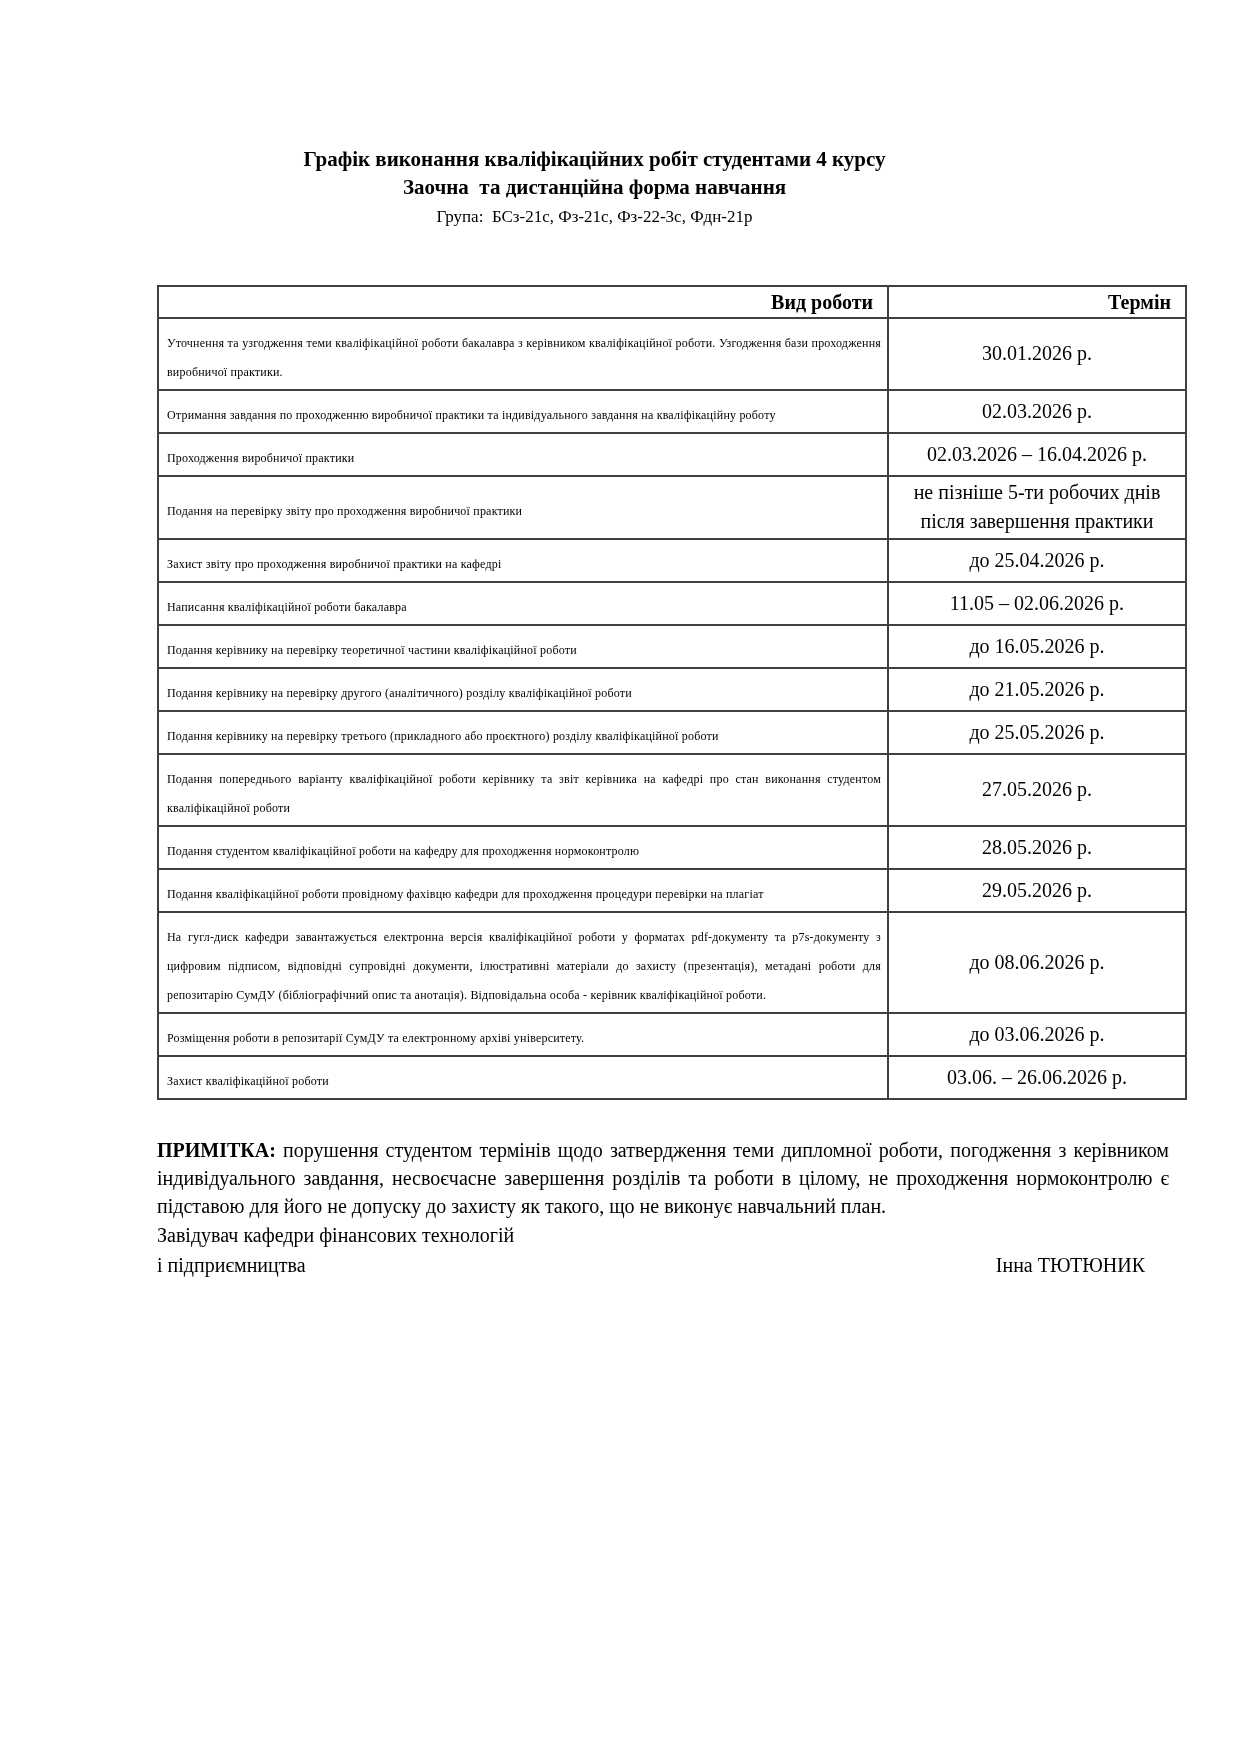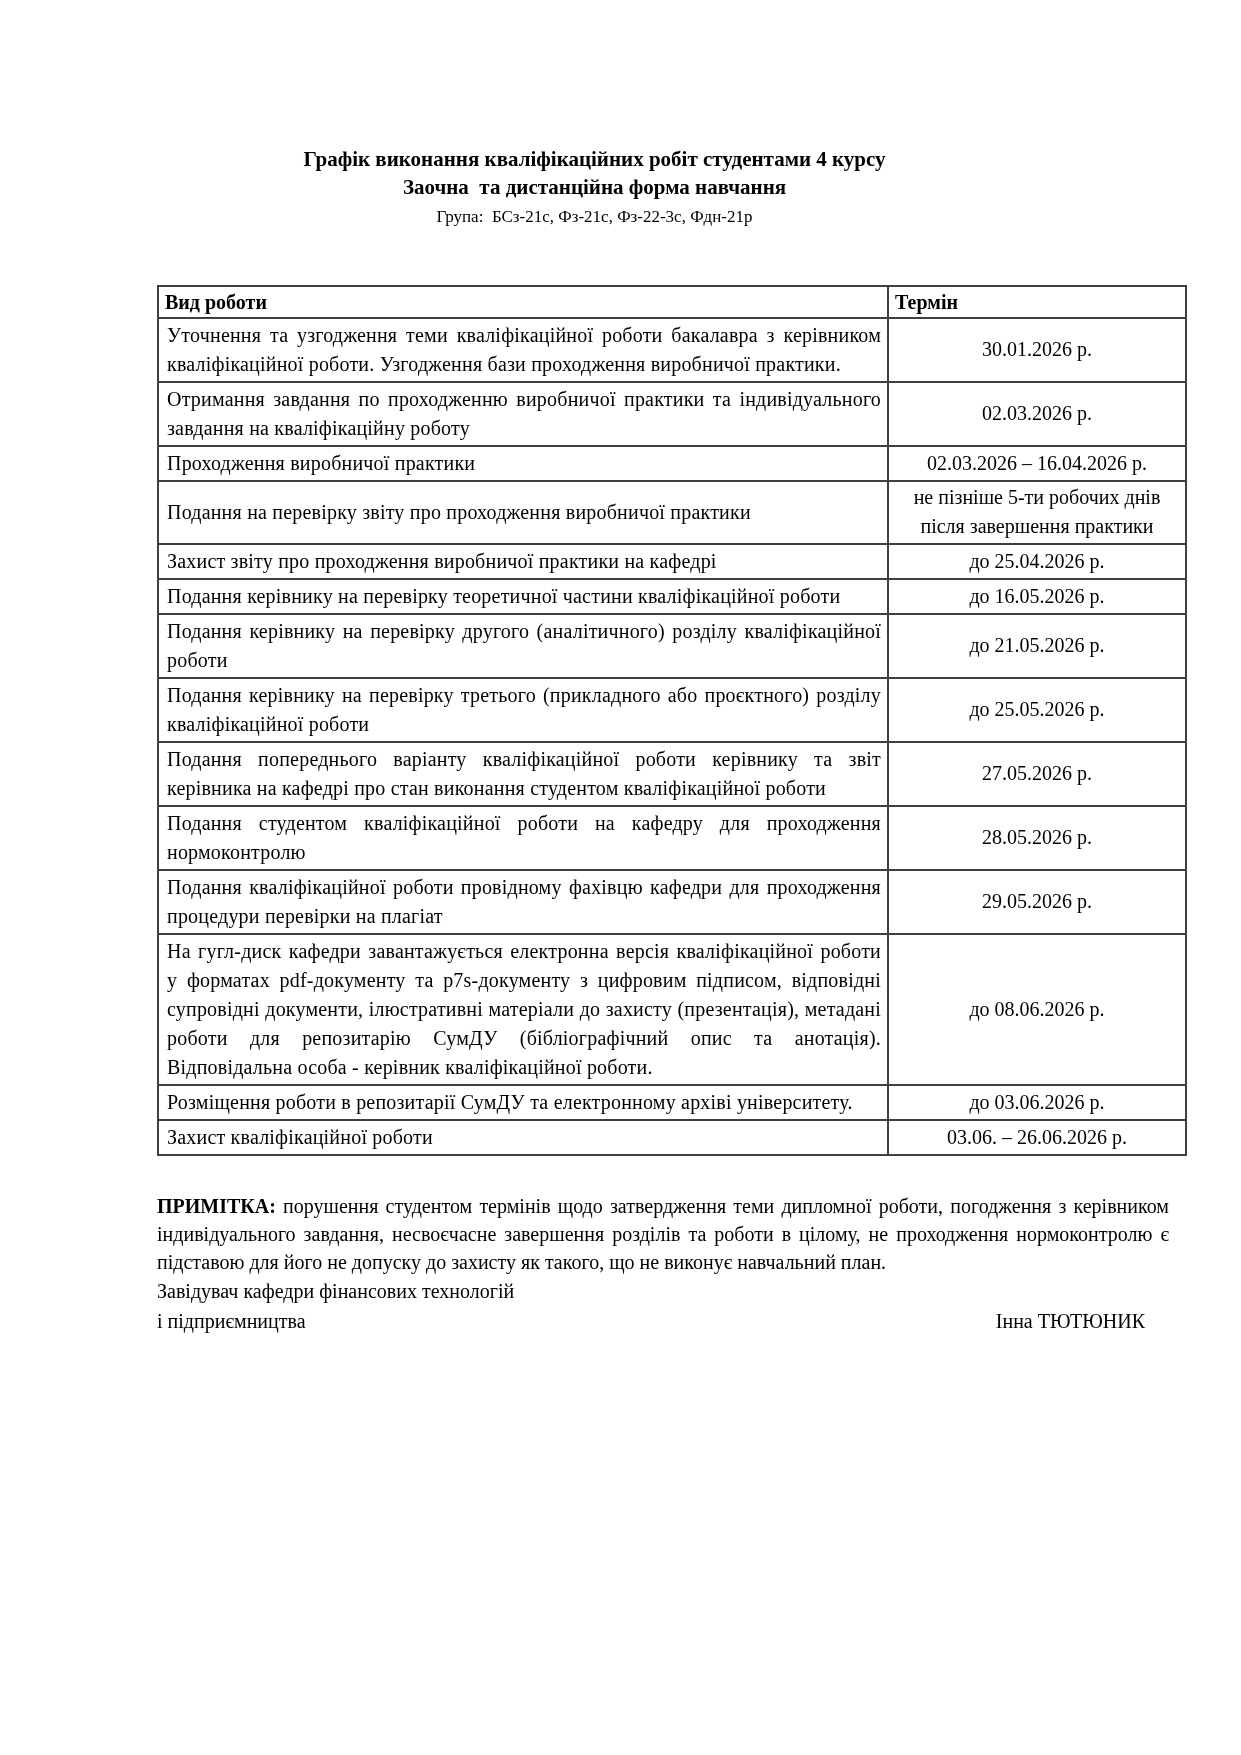--- a/index.html
+++ b/index.html
@@ -45,30 +45,30 @@
   table.schedule th,
   table.schedule td {
     border: 2px solid #3f3f3f;
   }
   col.c-work { width: 730px; }
   col.c-term { width: 298px; }
   th.hdr {
     font-size: 20px;
     line-height: 28px;
     font-weight: bold;
-    text-align: left;
-    padding: 1px 6px;
+    text-align: right;
+    padding: 1px 14px;
   }
   td.work {
-    font-size: 20px;
+    font-size: 12px;
     line-height: 29px;
     letter-spacing: 0.2px;
     text-align: justify;
     vertical-align: middle;
-    padding: 2px 6px 2px 8px;
+    padding: 10px 6px 2px 8px;
   }
   td.term {
     font-size: 20px;
     line-height: 29px;
     text-align: center;
     vertical-align: middle;
     padding: 1px 6px 2px 6px;
   }
   .note {
     width: 1012px;
@@ -131,20 +131,24 @@
     <tr>
       <td class="work">Подання на перевірку звіту про проходження виробничої практики</td>
       <td class="term">не пізніше 5-ти робочих днів після завершення практики</td>
     </tr>
 
     <tr>
       <td class="work">Захист звіту про проходження виробничої практики на кафедрі</td>
       <td class="term">до 25.04.2026 р.</td>
     </tr>
 
+    <tr>
+      <td class="work">Написання кваліфікаційної роботи бакалавра</td>
+      <td class="term">11.05 – 02.06.2026 р.</td>
+    </tr>
 
     <tr>
       <td class="work">Подання керівнику на перевірку теоретичної частини кваліфікаційної роботи</td>
       <td class="term">до 16.05.2026 р.</td>
     </tr>
 
     <tr>
       <td class="work">Подання керівнику на перевірку другого (аналітичного) розділу кваліфікаційної роботи</td>
       <td class="term">до 21.05.2026 р.</td>
     </tr>

